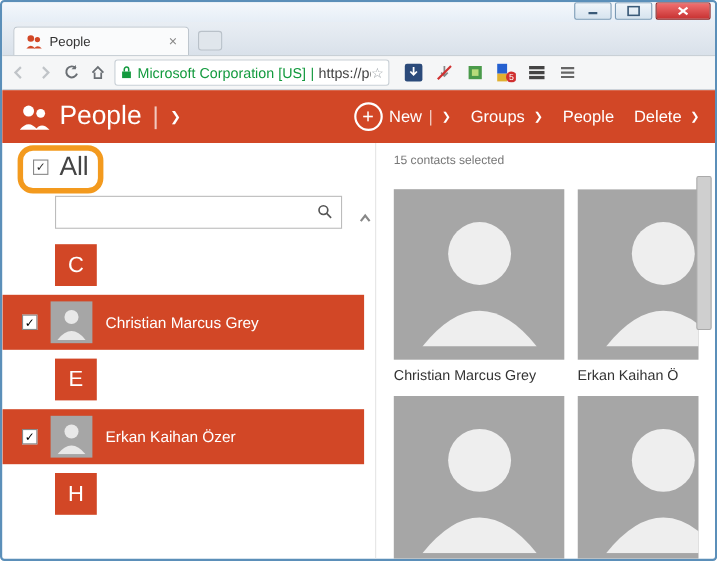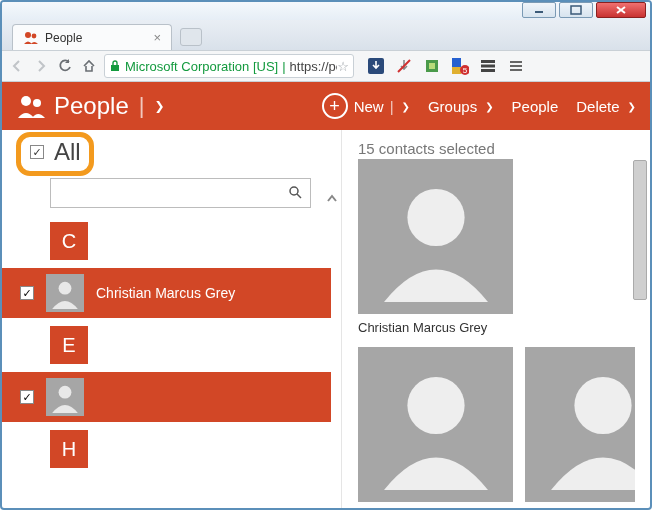--- a/index.html
+++ b/index.html
@@ -55,21 +55,21 @@
   .search-box .mag { color:#555; font-size:14px;}
   .left-scroll-hint { position:absolute; right:2px; top:62px; color:#888;}
   .list { padding-left:48px; padding-right:10px; overflow:hidden;}
   .letter-tile { width:38px; height:38px; background:#d24726; color:#fff; display:flex; align-items:center; justify-content:center; font-size:20px; margin:8px 0;}
   .contact-row { height:50px; background:#d24726; color:#fff; display:flex; align-items:center; margin-left:-48px; padding-left:18px; gap:12px; margin-bottom:6px;}
   .row-check { width:14px; height:14px; background:#fff; border:1px solid #888; display:flex; align-items:center; justify-content:center; font-size:11px; color:#000;}
   .avatar-sm { width:38px; height:38px; background:#a6a6a6; display:flex; align-items:center; justify-content:center;}
   .contact-name { font-size:14px;}
   
   .rightpane { flex:1; padding:10px 0 0 16px; position:relative; overflow:hidden;}
-  .sel-text { font-size:15px; color:#777; margin-bottom:2px;}
+  .sel-text { font-size:11px; color:#777; margin-bottom:20px;}
   .card-grid { display:flex; flex-wrap:wrap; gap:12px;}
   .card { width:155px;}
   .card .avatar-lg { width:155px; height:155px; background:#a6a6a6; display:flex; align-items:center; justify-content:center;}
   .card .card-name { font-size:13px; color:#333; margin-top:6px; white-space:nowrap; overflow:hidden;}
   .right-scrollbar { position:absolute; right:3px; top:30px; width:14px; height:140px; background:#cfcfcf; border:1px solid #aaa; border-radius:2px;}
   
   svg.person { display:block;}
 </style>
 </head>
 <body>
@@ -253,38 +253,48 @@
       </div>
       <div class="letter-tile">E</div>
       <div class="contact-row">
         <span class="row-check">✓</span>
         <span class="avatar-sm">
           <svg class="person" viewBox="0 0 40 40" width="32" height="32">
               <circle cx="20" cy="14" r="8" fill="#e8e8e8"></circle>
               <path d="M4 40 q16 -20 32 0 Z" fill="#e8e8e8"></path>
             </svg>
         </span>
+        <span class="contact-name">Erkan Kaihan Özer</span>
       </div>
       <div class="letter-tile">H</div>
     </div>
   </div>
 
   <div class="rightpane">
     <div class="sel-text">15 contacts selected</div>
     <div class="right-scrollbar"></div>
     <div class="card-grid">
       <div class="card">
         <div class="avatar-lg">
           <svg class="person" viewBox="0 0 100 100" width="130" height="130">
               <circle cx="50" cy="35" r="22" fill="#eeeeee"></circle>
               <path d="M10 100 q40 -50 80 0 Z" fill="#eeeeee"></path>
             </svg>
         </div>
         <div class="card-name">Christian Marcus Grey</div>
       </div>
+      <div class="card" style="width:110px; overflow:hidden;">
+        <div class="avatar-lg" style="width:155px;">
+          <svg class="person" viewBox="0 0 100 100" width="130" height="130">
+              <circle cx="50" cy="35" r="22" fill="#eeeeee"></circle>
+              <path d="M10 100 q40 -50 80 0 Z" fill="#eeeeee"></path>
+            </svg>
+        </div>
+        <div class="card-name">Erkan Kaihan Ö</div>
+      </div>
       <div class="card">
         <div class="avatar-lg">
           <svg class="person" viewBox="0 0 100 100" width="130" height="130">
               <circle cx="50" cy="35" r="22" fill="#eeeeee"></circle>
               <path d="M10 100 q40 -50 80 0 Z" fill="#eeeeee"></path>
             </svg>
         </div>
       </div>
       <div class="card" style="width:110px; overflow:hidden;">
         <div class="avatar-lg" style="width:155px;">

